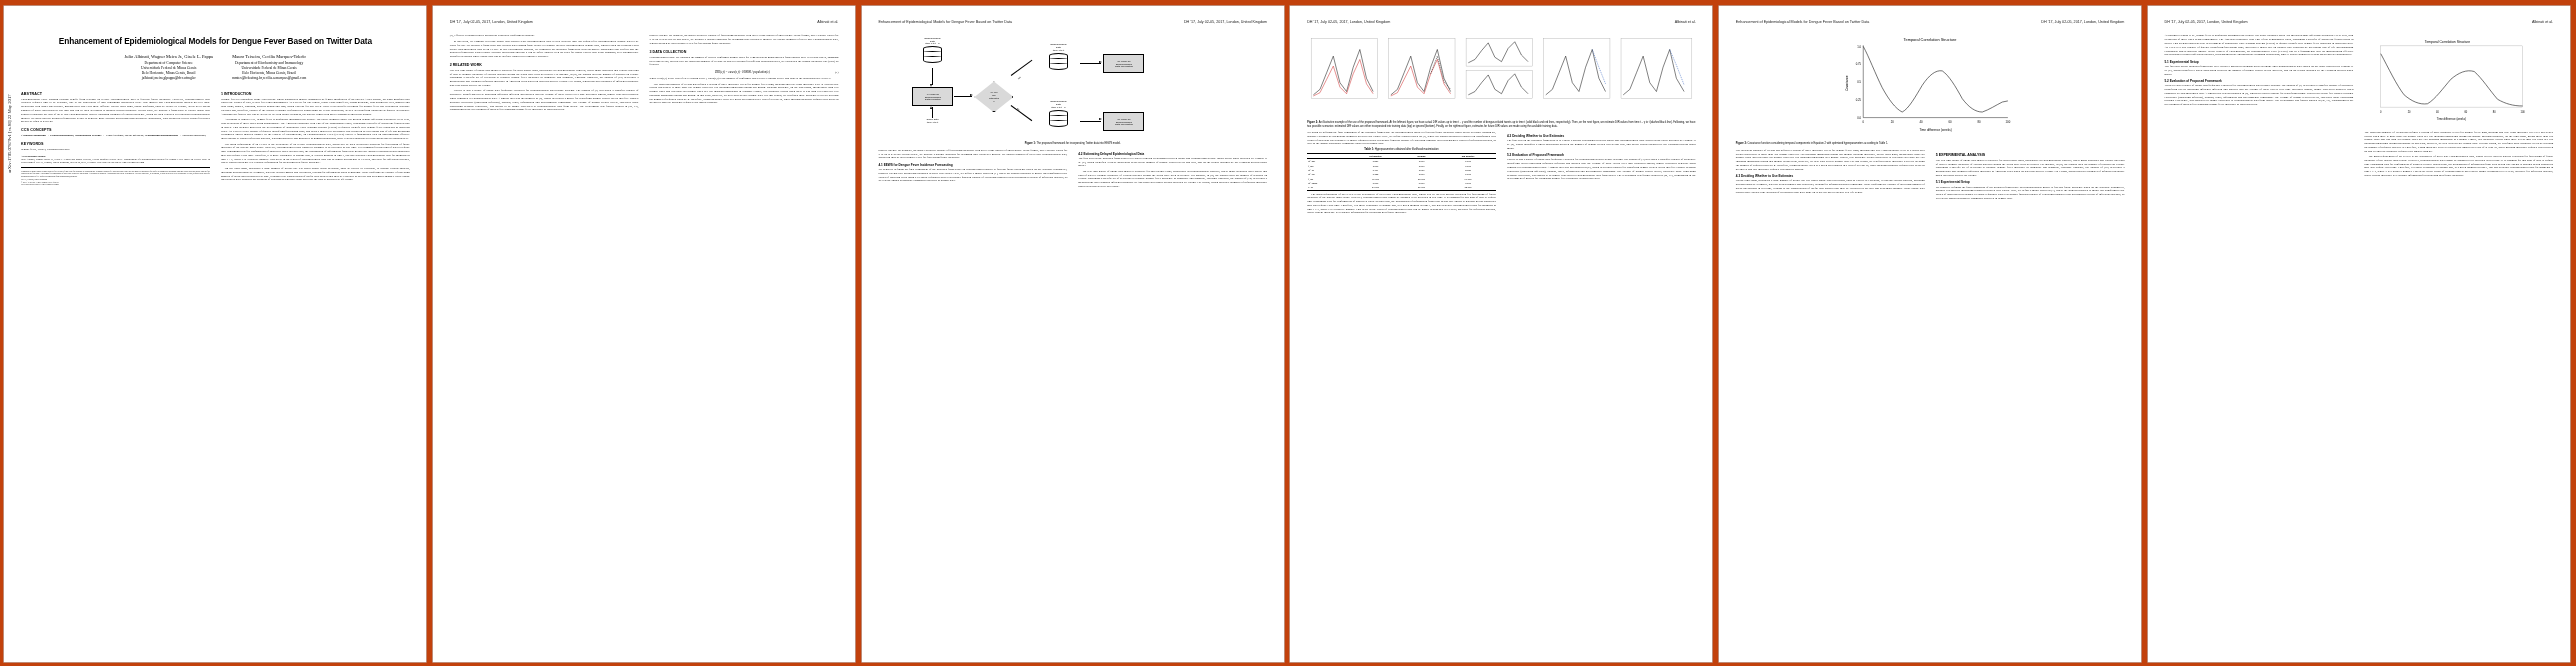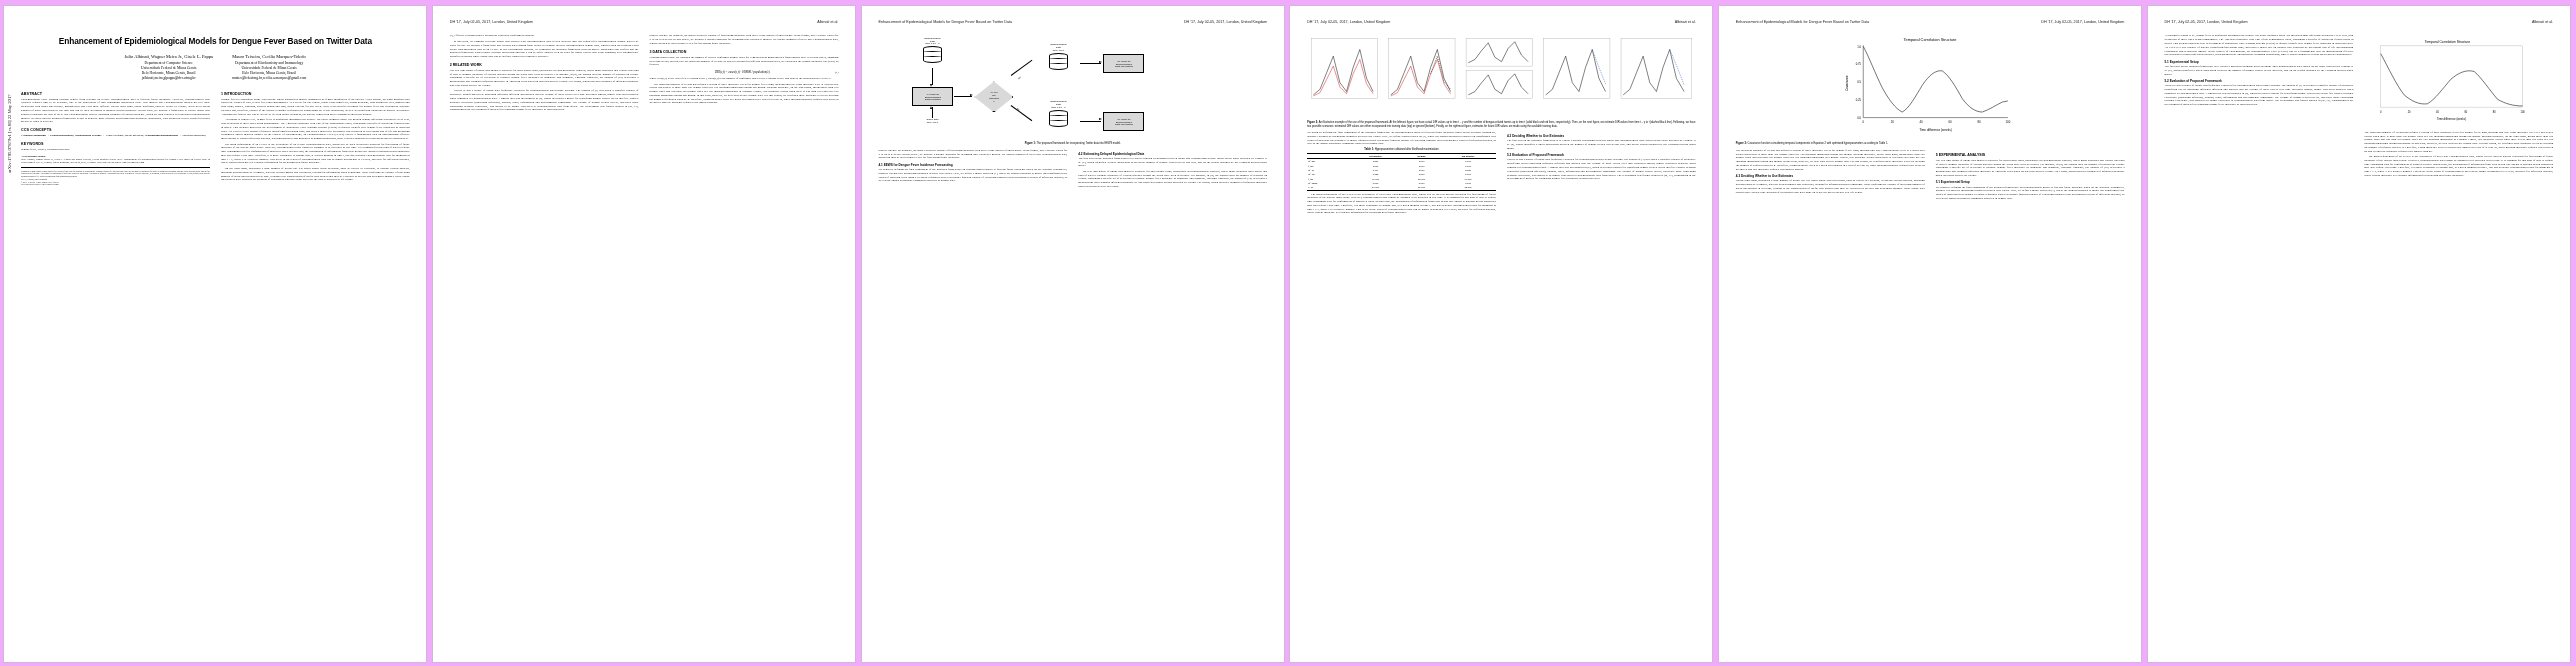--- a/index.html
+++ b/index.html
@@ -3,21 +3,21 @@
 <meta charset="utf-8">
 <style>
   * { box-sizing: border-box; }
   html, body {
     margin: 0; padding: 0;
     background: #8a8a8a;
     font-family: "Liberation Serif", "DejaVu Serif", serif;
   }
   #sheet {
     width: 2576px; height: 667px;
-    background: #f0abfc;
+    background: #c2410c;
     display: flex;
     align-items: flex-start;
     gap: 6.7px;
     padding: 5.6px 4.4px;
     overflow: hidden;
   }
   .page {
     background: #ffffff;
     width: 422px;
     height: 656px;

